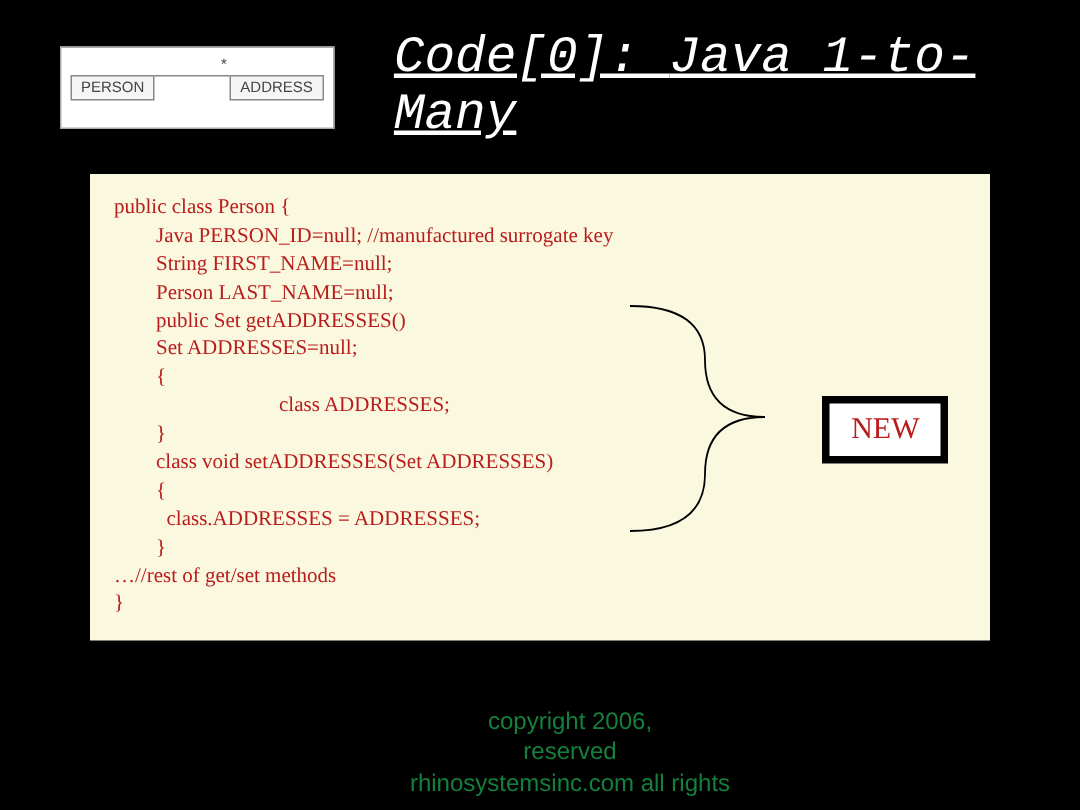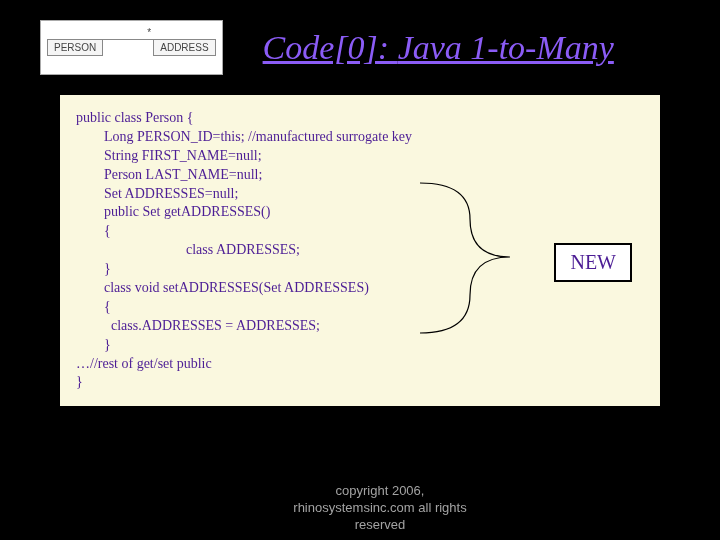--- a/index.html
+++ b/index.html
@@ -39,64 +39,65 @@
     position: relative;
   }
   .uml-star {
     position: absolute;
     right: 2px;
     top: -12px;
     font-size: 10px;
     color: #444;
   }
   .title-text {
-    color: #8b5cf6;
+    color: #ffffff;
     font-style: italic;
     font-size: 34px;
     text-decoration: underline;
     margin-left: 40px;
+    font-family: Liberation Mono, monospace;
   }
   .code-block {
     background: #faf8df;
     margin: 10px 60px 0 60px;
     padding: 14px 16px;
     font-family: "Times New Roman", serif;
     font-size: 14px;
-    color: #4c1d95;
+    color: #b91c1c;
     line-height: 1.35;
     position: relative;
   }
   .code-line { white-space: pre; }
   .indent1 { padding-left: 28px; }
   .indent3 { padding-left: 110px; }
   .brace-svg {
     position: absolute;
     left: 350px;
     top: 84px;
     pointer-events: none;
   }
   .new-box {
     position: absolute;
     right: 28px;
     top: 148px;
     background: #fff;
-    border: 2px solid #000000;
+    border: 5px solid #000000;
     padding: 4px 14px;
     font-size: 20px;
     font-family: "Times New Roman", serif;
   }
   .footer {
     position: absolute;
     bottom: 6px;
     left: 0;
     right: 0;
     text-align: center;
-    color: #a3a3a3;
+    color: #15803d;
     font-family: Arial, sans-serif;
-    font-size: 13px;
+    font-size: 16px;
     line-height: 1.3;
     margin-left: 40px;
   }
 </style>
 </head>
 <body>
 
 <div class="title-row">
   <div class="uml-diagram">
     <div class="uml-box">PERSON</div>
@@ -105,39 +106,39 @@
     </div>
     <div class="uml-box">ADDRESS</div>
   </div>
   <div class="title-text">
     <span>Code[0]: </span><span>Java 1-to-Many</span>
   </div>
 </div>
 
 <div class="code-block">
   <div class="code-line">public class Person {</div>
-  <div class="code-line indent1">Long PERSON_ID=this; //manufactured surrogate key</div>
+  <div class="code-line indent1">Java PERSON_ID=null; //manufactured surrogate key</div>
   <div class="code-line indent1">String FIRST_NAME=null;</div>
   <div class="code-line indent1">Person LAST_NAME=null;</div>
+  <div class="code-line indent1">public Set getADDRESSES()</div>
   <div class="code-line indent1">Set ADDRESSES=null;</div>
-  <div class="code-line indent1">public Set getADDRESSES()</div>
   <div class="code-line indent1">{</div>
   <div class="code-line indent3">class ADDRESSES;</div>
   <div class="code-line indent1">}</div>
   <div class="code-line indent1">class void setADDRESSES(Set ADDRESSES)</div>
   <div class="code-line indent1">{</div>
   <div class="code-line indent1">  class.ADDRESSES = ADDRESSES;</div>
   <div class="code-line indent1">}</div>
-  <div class="code-line">…//rest of get/set public</div>
+  <div class="code-line">…//rest of get/set methods</div>
   <div class="code-line">}</div>
 
   <svg class="brace-svg" width="180" height="160">
     <path d="M 10 4 Q 60 4 60 40 Q 60 78 100 78 Q 60 78 60 116 Q 60 154 10 154" stroke="#000" stroke-width="1.2" fill="none"></path>
   </svg>
 
   <div class="new-box">NEW</div>
 </div>
 
 <div class="footer">
   <div>copyright 2006,</div>
+  <div>reserved</div>
   <div>rhinosystemsinc.com all rights</div>
-  <div>reserved</div>
 </div>
 
 </body></html>

